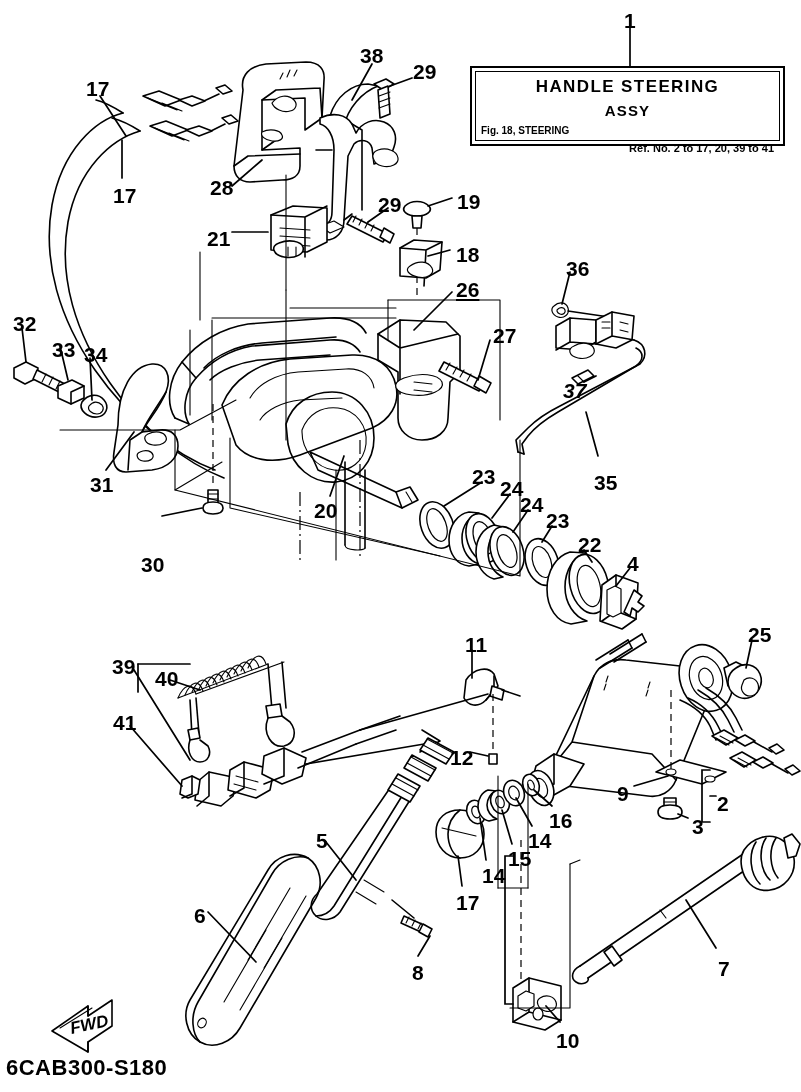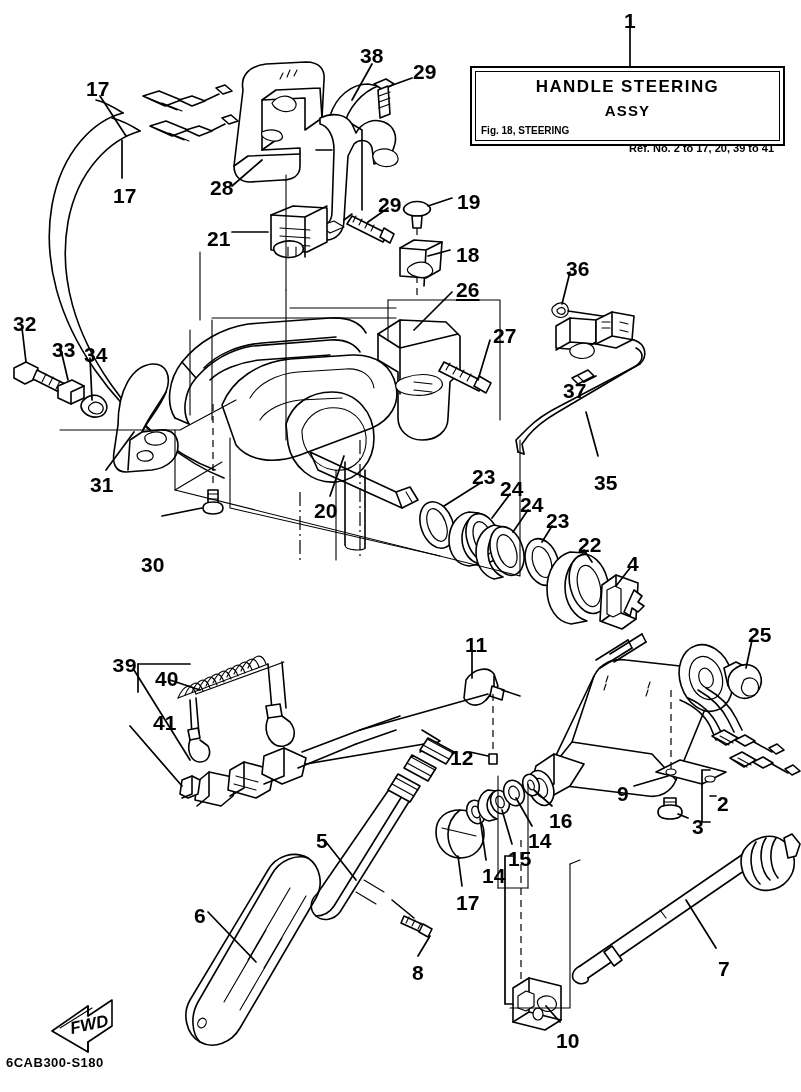--- a/index.html
+++ b/index.html
@@ -21,21 +21,21 @@
   #titlebox{position:absolute;left:470px;top:66px;width:315px;height:80px;
             background:#fff;border:2px solid #000;padding:0;box-sizing:border-box;}
   #titlebox .inner{position:absolute;left:3px;top:3px;right:3px;bottom:3px;
             border:1.5px solid #000;box-sizing:border-box;}
   #titlebox .t1{position:absolute;top:9px;left:0;right:0;text-align:center;
             font-weight:bold;font-size:17px;letter-spacing:1.4px;}
   #titlebox .t2{position:absolute;top:34px;left:0;right:0;text-align:center;
             font-weight:bold;font-size:15px;letter-spacing:1.2px;}
   #titlebox .t3{position:absolute;top:57px;left:9px;font-weight:bold;font-size:10px;}
   #titlebox .t4{position:absolute;top:74px;right:9px;font-weight:bold;font-size:11px;}
-  #figcode{position:absolute;left:6px;top:1055px;font-weight:bold;font-size:13px;
+  #figcode{position:absolute;left:6px;top:1055px;font-weight:bold;font-size:22px;
            letter-spacing:0.5px;}
   #fwdlabel{position:absolute;left:70px;top:1015px;font-weight:bold;font-size:17px;
             font-style:italic;transform:rotate(-12deg);}
 </style>
 </head>
 <body>
 
 <div id="sheet">
 
 <svg viewBox="0 0 801 1092" xmlns="http://www.w3.org/2000/svg">
@@ -493,40 +493,40 @@
       <div class="callout" style="left: 360px; top: 45px;">38</div>
       <div class="callout" style="left: 413px; top: 61px;">29</div>
       <div class="callout" style="left: 210px; top: 177px;">28</div>
       <div class="callout" style="left: 207px; top: 228px;">21</div>
       <div class="callout" style="left: 378px; top: 194px;">29</div>
       <div class="callout" style="left: 457px; top: 191px;">19</div>
       <div class="callout" style="left: 456px; top: 244px;">18</div>
       <div class="callout" style="left: 456px; top: 279px; text-decoration: underline;">26</div>
       <div class="callout" style="left: 493px; top: 325px;">27</div>
       <div class="callout" style="left: 566px; top: 258px;">36</div>
-      <div class="callout" style="left: 563px; top: 380px;">37</div>
+      <div class="callout" style="left: 563px; top: 380px; font-style: italic;">37</div>
       <div class="callout" style="left: 594px; top: 463px; margin-top: 9px;">35</div>
       <div class="callout" style="left: 13px; top: 313px;">32</div>
       <div class="callout" style="left: 52px; top: 339px;">33</div>
       <div class="callout" style="left: 84px; top: 344px;">34</div>
       <div class="callout" style="left: 90px; top: 474px;">31</div>
       <div class="callout" style="left: 141px; top: 540px; margin-top: 14px;">30</div>
       <div class="callout" style="left: 314px; top: 500px; text-align: right;">20</div>
       <div class="callout" style="left: 472px; top: 466px;">23</div>
       <div class="callout" style="left: 500px; top: 478px;">24</div>
       <div class="callout" style="left: 520px; top: 494px;">24</div>
       <div class="callout" style="left: 546px; top: 510px;">23</div>
       <div class="callout" style="left: 578px; top: 534px;">22</div>
       <div class="callout" style="left: 627px; top: 553px;">4</div>
       <div class="callout" style="left: 748px; top: 624px;">25</div>
       <div class="callout" style="left: 465px; top: 634px;">11</div>
       <div class="callout" style="left: 450px; top: 747px;">12</div>
-      <div class="callout" style="left: 112px; top: 656px; font-family: Liberation Mono, monospace;">39</div>
+      <div class="callout" style="left: 112px; top: 656px;">39</div>
       <div class="callout" style="left: 155px; top: 668px;">40</div>
-      <div class="callout" style="left: 113px; top: 712px; margin-left: 40px;">41</div>
+      <div class="callout" style="left: 113px; top: 712px;">41</div>
       <div class="callout" style="left: 617px; top: 783px;">9</div>
       <div class="callout" style="left: 717px; top: 793px;">2</div>
       <div class="callout" style="left: 692px; top: 816px;">3</div>
       <div class="callout" style="left: 549px; top: 810px;">16</div>
       <div class="callout" style="left: 528px; top: 830px;">14</div>
       <div class="callout" style="left: 508px; top: 848px;">15</div>
       <div class="callout" style="left: 482px; top: 865px;">14</div>
       <div class="callout" style="left: 456px; top: 892px;">17</div>
       <div class="callout" style="left: 316px; top: 830px;">5</div>
       <div class="callout" style="left: 194px; top: 905px;">6</div>

